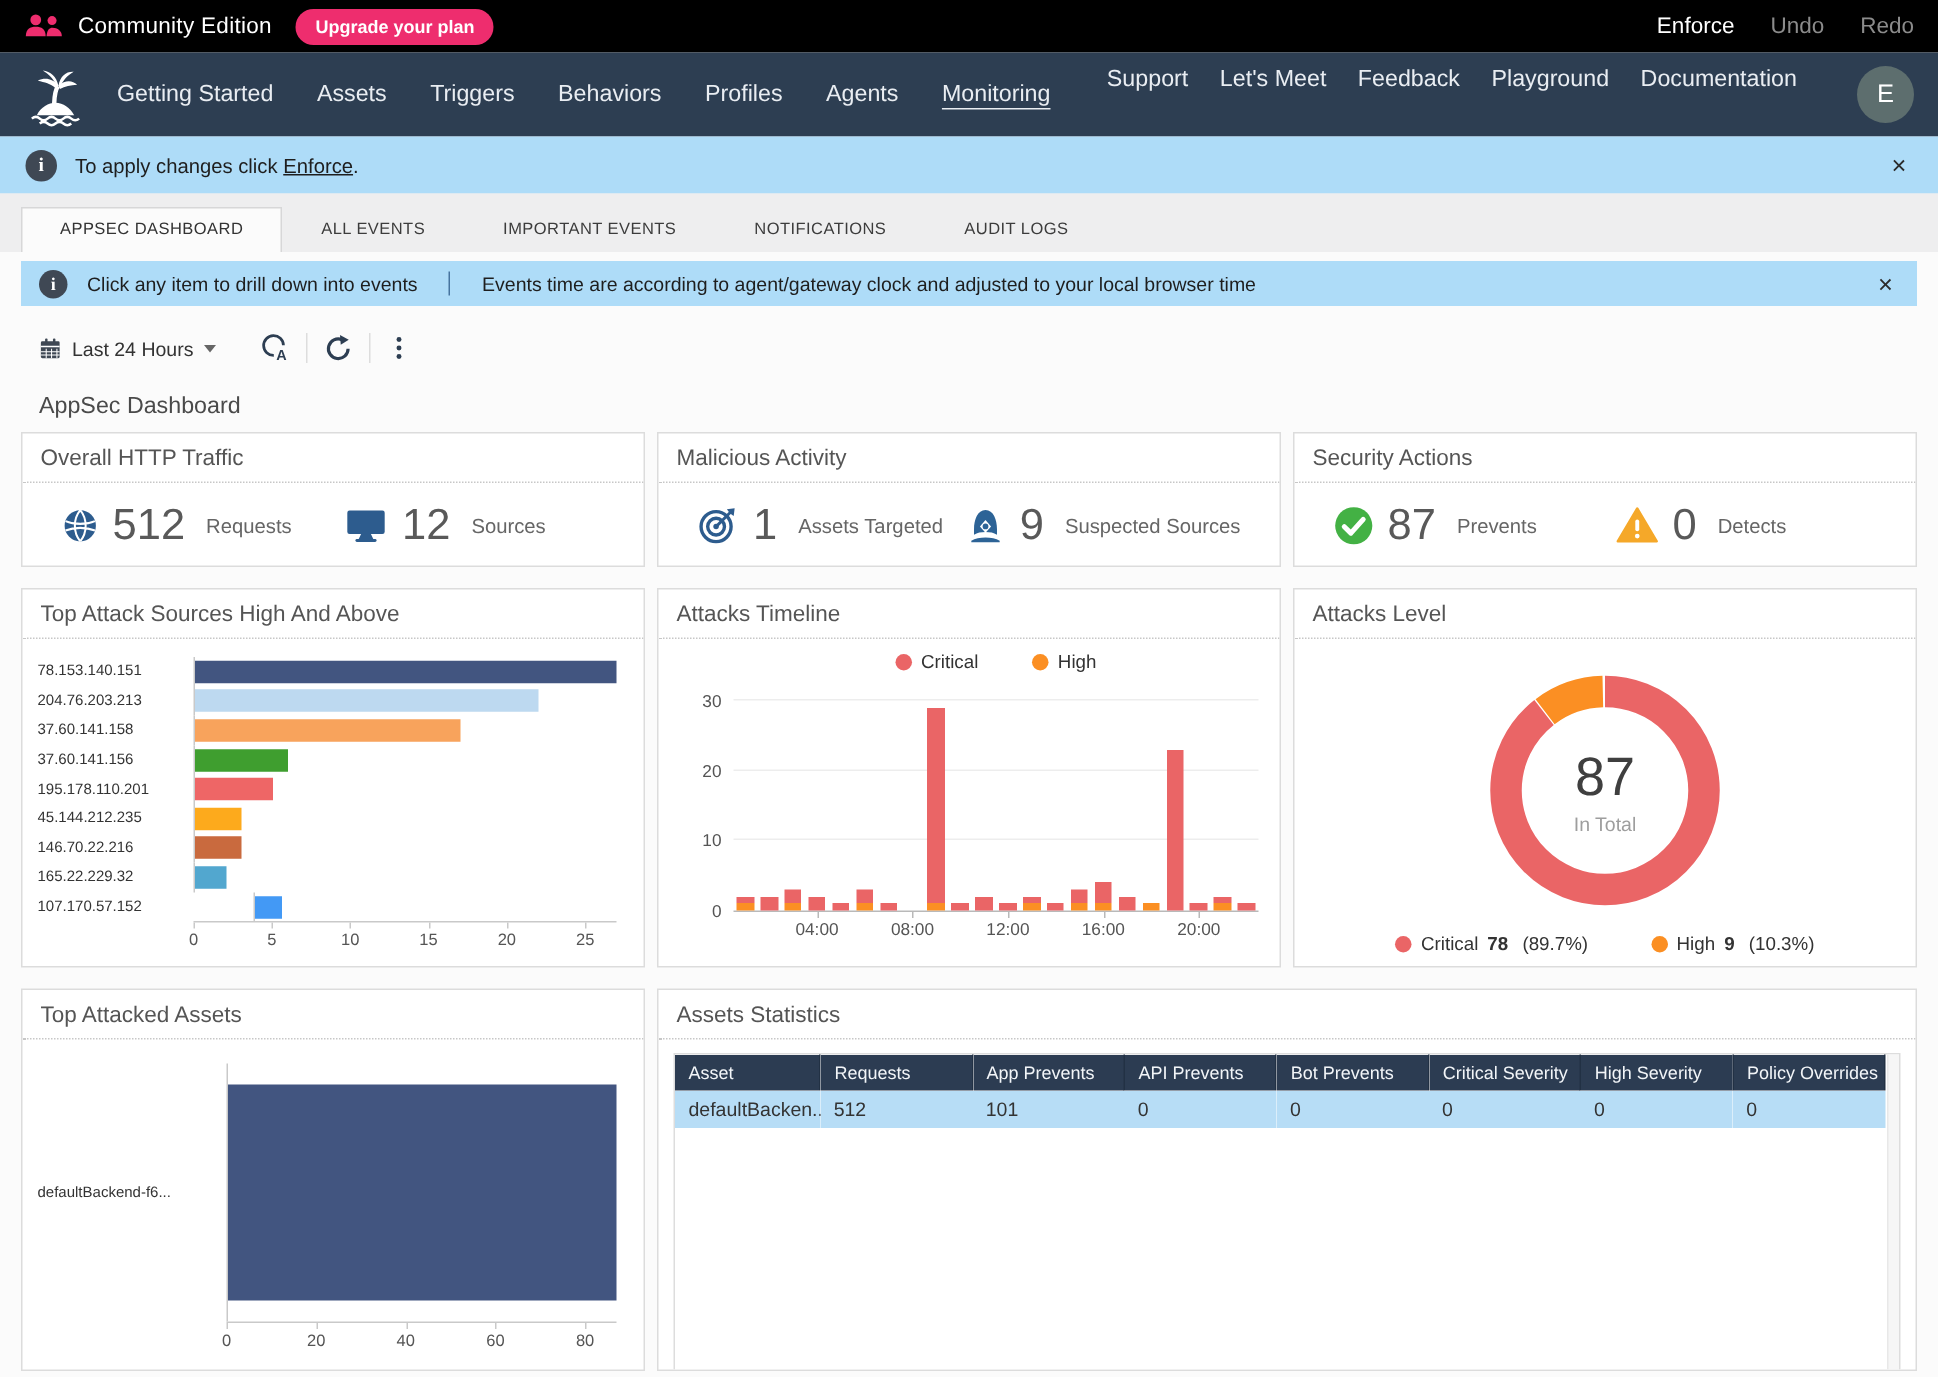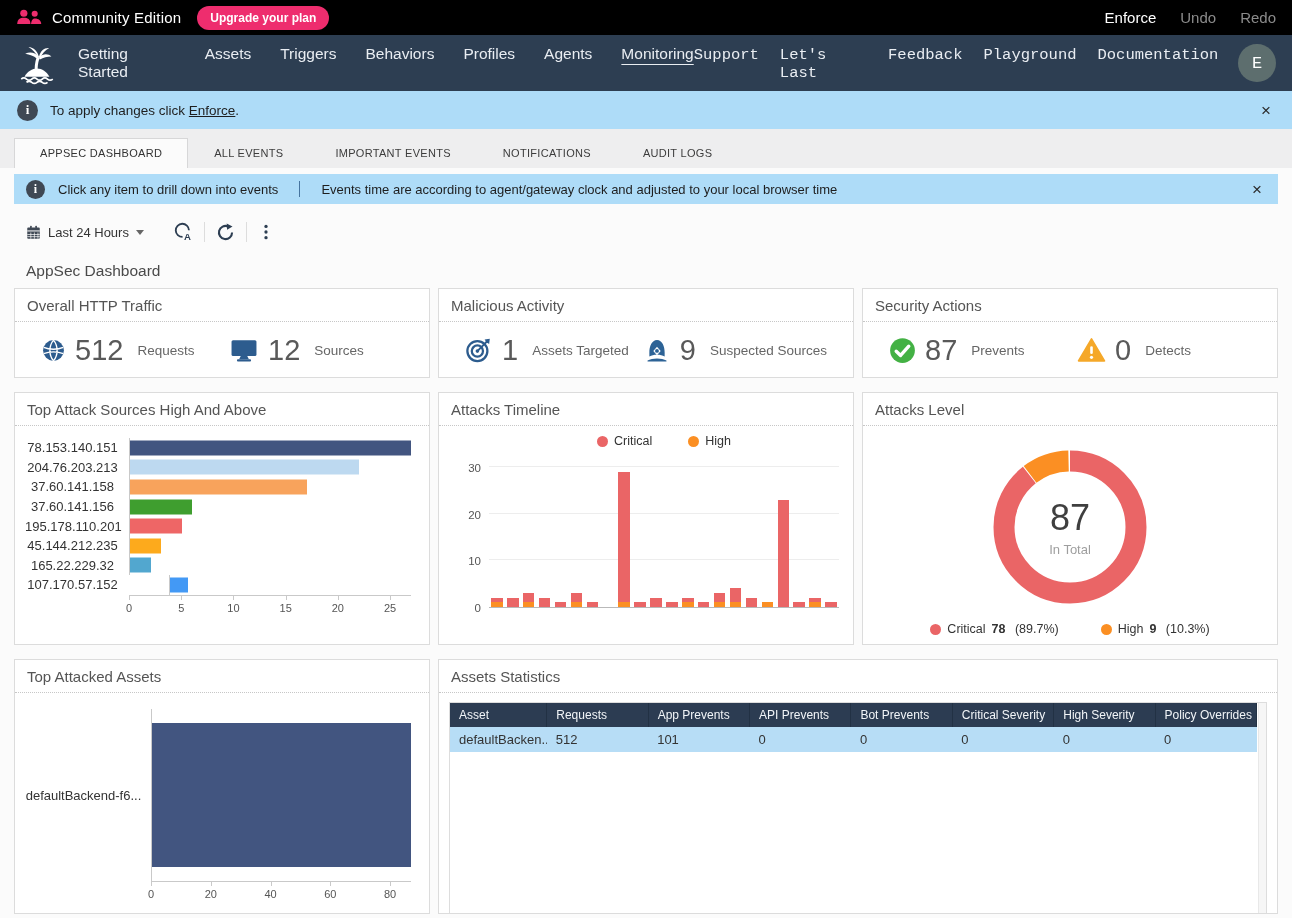--- a/index.html
+++ b/index.html
@@ -14,21 +14,21 @@
   .topbar-right { margin-left:auto; display:flex; gap:24px; font-size:15px; }
   .topbar-right .t-act { color:#fff; cursor:pointer; }
   .topbar-right .t-act.disabled { color:#8b8b8b; }
 
   
   .navbar { height:56px; background:#2d3e52; display:flex; align-items:center; padding:0 16px; }
   .logo { width:42px; height:44px; margin-right:20px; flex:0 0 auto; }
   .nav-items { display:flex; gap:29px; }
   .nav-item { color:#e9edf2; font-size:15.5px; cursor:pointer; text-decoration:none; }
   .nav-item.active { text-decoration:underline; text-underline-offset:5px; }
-  .nav-right { margin-left:auto; display:flex; gap:12px; align-items:flex-end;font-family:Liberation Mono, monospace; }
+  .nav-right { margin-left:auto; display:flex; gap:32px; align-items:flex-start; }
   .avatar { width:38px; height:38px; border-radius:50%; background:#5d6e6e; color:#fff; display:flex;
             align-items:center; justify-content:center; font-size:17px; margin-left:8px; cursor:pointer; }
 
   
   .enforce-banner { height:38px; background:#aedcf8; display:flex; align-items:center; padding:0 17px; font-size:13.5px; color:#1e1e1e; }
   .info-circle { width:21px; height:21px; border-radius:50%; background:#3f4854; color:#fff; display:inline-flex;
                  align-items:center; justify-content:center; font-size:13px; font-weight:bold; font-family:"Liberation Serif",serif; flex:0 0 auto; }
   .enforce-banner .txt { margin-left:12px; }
   .enforce-banner a, .b-link { color:#1e1e1e; text-decoration:underline; cursor:pointer; }
   .close-x { margin-left:auto; font-size:17px; color:#2b2b2b; cursor:pointer; line-height:1; padding:0 4px; }
@@ -70,21 +70,21 @@
   .stat-value { font-size:29px; color:#595959; margin-left:9px; }
   .stat-label { font-size:13.5px; color:#666; margin-left:14px; white-space:nowrap; }
 
   .chart-card { height:253px; }
   .chart-card2 { height:255px; }
   .span2 { grid-column:2 / 4; }
 
   
   .hbar-body { padding:12px 18px 0 10px; }
   .hbar-row { display:flex; align-items:center; }
-  .hbar-label { text-align:center; padding-right:9px; font-size:13px; color:#333; white-space:nowrap; overflow:hidden; }
+  .hbar-label { text-align:left; padding-right:9px; font-size:10px; color:#333; white-space:nowrap; overflow:hidden; }
   .hbar-track { flex:1; position:relative; height:100%; border-left:1px solid #c9c9c9; }
   .hbar-bar { position:absolute; left:0; top:50%; transform:translateY(-50%); cursor:pointer; }
   .hbar-axis { position:relative; height:22px; border-top:1px solid #c9c9c9; }
   .hbar-tick { position:absolute; top:6px; transform:translateX(-50%); font-size:11px; color:#555; }
   .hbar-tickmark { position:absolute; top:0; width:1px; height:4px; background:#c9c9c9; }
 
   
   .tl-body { padding:6px 14px 0 50px; }
   .tl-legend { display:flex; justify-content:center; gap:36px; margin:2px 0 10px; }
   .tl-legend .li { display:flex; align-items:center; gap:6px; font-size:12.5px; color:#333; cursor:pointer; }
@@ -156,21 +156,21 @@
       <a class="nav-item">Assets</a>
       <a class="nav-item">Triggers</a>
       <a class="nav-item">Behaviors</a>
       <a class="nav-item">Profiles</a>
       <a class="nav-item">Agents</a>
       <a class="nav-item active">Monitoring</a>
     </div>
   <div class="nav-right">
     <div class="nav-items" style="gap:21px">
         <a class="nav-item">Support</a>
-        <a class="nav-item">Let's Last</a>
+        <a class="nav-item">Let's Meet</a>
         <a class="nav-item">Feedback</a>
         <a class="nav-item">Playground</a>
         <a class="nav-item">Documentation</a>
       </div>
     <div class="avatar">E</div>
   </div>
 </div>
 
 <div class="enforce-banner">
   <span class="info-circle">i</span>
@@ -353,20 +353,26 @@
                 <div class="hbar-bar" style="width: 18.5185%; height: 15px; background: rgb(238, 102, 102);"></div>
               </div>
             </div>
             <div class="hbar-row" style="height: 19.6px;">
               <span class="hbar-label" style="width: 104px;">45.144.212.235</span>
               <div class="hbar-track">
                 <div class="hbar-bar" style="width: 11.1111%; height: 15px; background: rgb(253, 170, 28);"></div>
               </div>
             </div>
             <div class="hbar-row" style="height: 19.6px;">
+              <span class="hbar-label" style="width: 104px;">146.70.22.216</span>
+              <div class="hbar-track">
+                <div class="hbar-bar" style="width: 11.1111%; height: 15px; background: rgb(201, 106, 62);"></div>
+              </div>
+            </div>
+            <div class="hbar-row" style="height: 19.6px;">
               <span class="hbar-label" style="width: 104px;">165.22.229.32</span>
               <div class="hbar-track">
                 <div class="hbar-bar" style="width: 7.40741%; height: 15px; background: rgb(82, 167, 207);"></div>
               </div>
             </div>
             <div class="hbar-row" style="height: 19.6px; gap: 40px;">
               <span class="hbar-label" style="width: 104px;">107.170.57.152</span>
               <div class="hbar-track">
                 <div class="hbar-bar" style="width: 7.40741%; height: 15px; background: rgb(67, 153, 245);"></div>
               </div>
@@ -493,20 +499,32 @@
               </div>
               <div class="tl-slot">
                 <div class="tl-seg" style="height: 3.125%; background: rgb(234, 101, 102);"></div>
                 <div class="tl-seg" style="height: 3.125%; background: rgb(251, 143, 35);"></div>
               </div>
               <div class="tl-slot">
                 <div class="tl-seg" style="height: 3.125%; background: rgb(234, 101, 102);"></div>
                 <div class="tl-seg" style="height: 0%; background: rgb(251, 143, 35);"></div>
               </div>
             </div>
+          </div>
+          <div class="tl-xaxis">
+            <div class="tl-xtick" style="left: 15.9091%;"></div>
+            <span class="tl-xlab" style="left: 15.9091%;">04:00</span>
+            <div class="tl-xtick" style="left: 34.0909%;"></div>
+            <span class="tl-xlab" style="left: 34.0909%;">08:00</span>
+            <div class="tl-xtick" style="left: 52.2727%;"></div>
+            <span class="tl-xlab" style="left: 52.2727%;">12:00</span>
+            <div class="tl-xtick" style="left: 70.4545%;"></div>
+            <span class="tl-xlab" style="left: 70.4545%;">16:00</span>
+            <div class="tl-xtick" style="left: 88.6364%;"></div>
+            <span class="tl-xlab" style="left: 88.6364%;">20:00</span>
           </div>
         </div>
     </div>
 
     <div class="card chart-card">
       <div class="card-title">Attacks Level</div>
       <div class="donut-body" id="chart-donut">
           <div class="donut-wrap"><svg width="172" height="172" viewBox="0 0 172 172">
               <circle cx="86" cy="86" r="66" fill="none" stroke="#ea6566" stroke-width="21" stroke-dasharray="370.2912409351783 414.6902302738527" transform="rotate(-90 86 86)"></circle>
               <circle cx="86" cy="86" r="66" fill="none" stroke="#fb8f23" stroke-width="21" stroke-dasharray="41.39898933867442 414.6902302738527" transform="rotate(232.75862068965517 86 86)"></circle>

